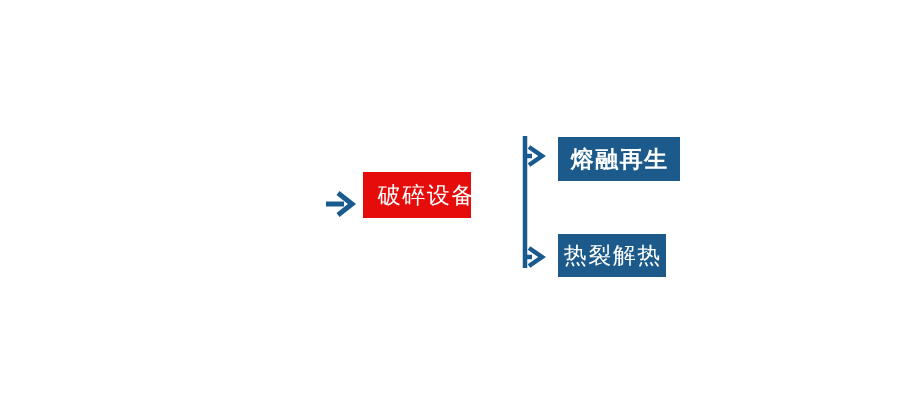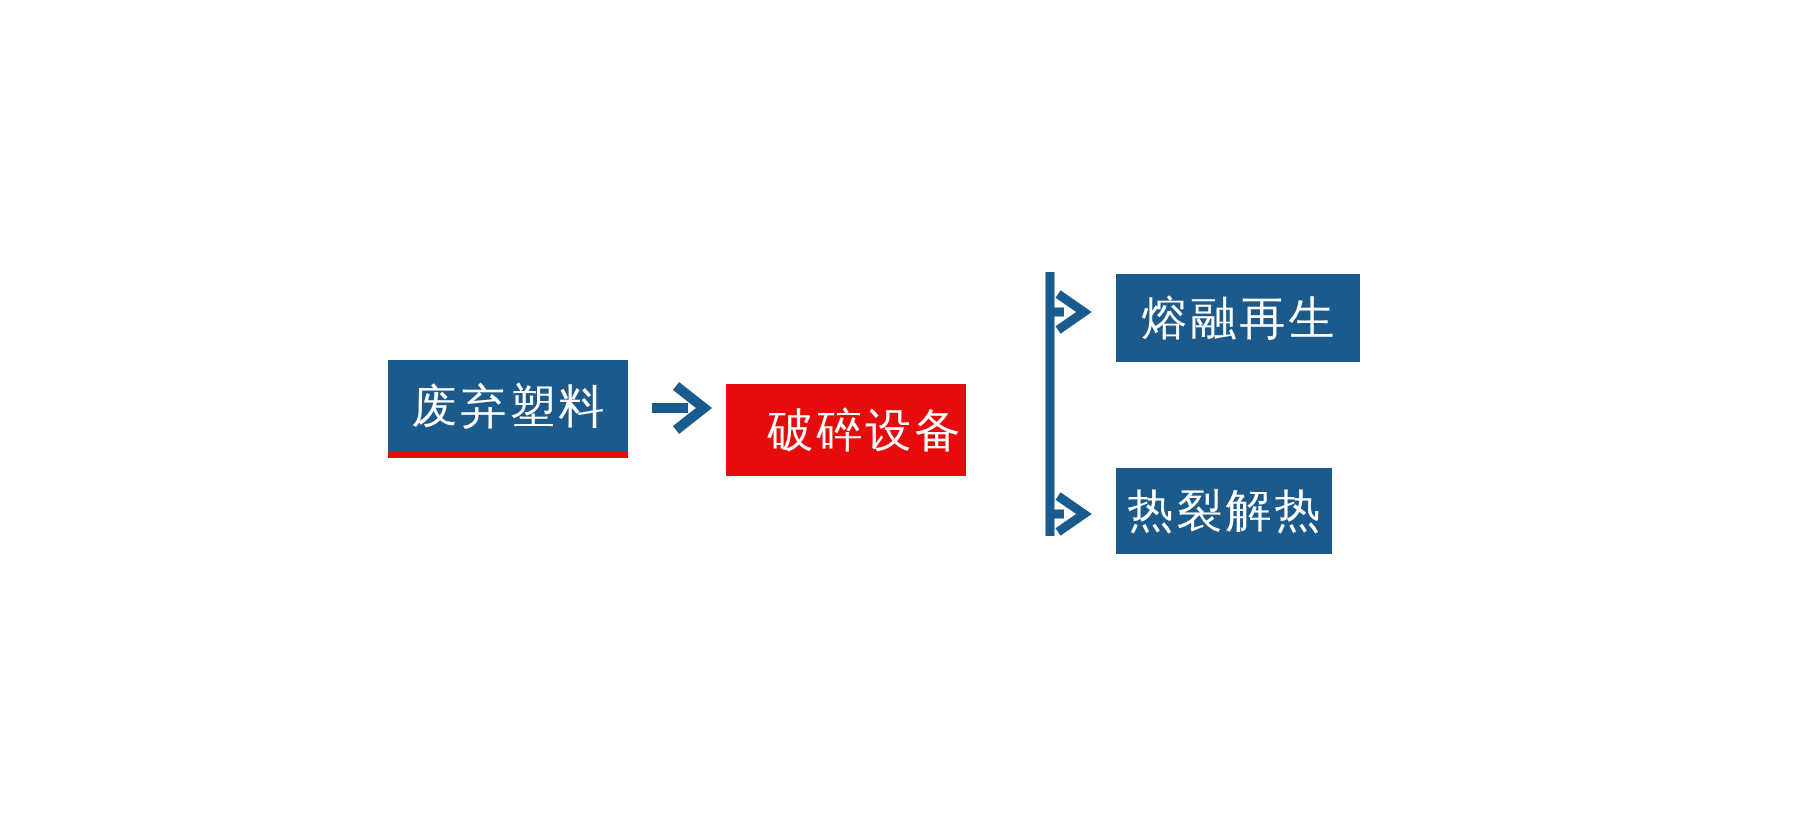--- a/index.html
+++ b/index.html
@@ -36,26 +36,26 @@
     white-space: nowrap;
   }
   .node-blue { background: #1b5a8a; }
   .node-red  { background: #e60c0c; }
   .node-waste {
     left: 194px; top: 180px;
     width: 120px; height: 49px;
     border-bottom: 3px solid #e60c0c;
   }
   .node-crush {
-    left: 363px; top: 192px;
-    width: 120px; height: 46px; padding-left: 18px;
+    left: 363px; top: 172px;
+    width: 108px; height: 46px; padding-left: 18px;
   }
   .node-melt {
     left: 558px; top: 137px;
-    width: 122px; height: 44px;
+    width: 122px; height: 44px; font-weight: bold;
   }
   .node-pyro {
     left: 558px; top: 234px;
     width: 108px; height: 43px;
   }
   .connector-layer path {
     fill: none;
     stroke: #1a5b8f;
   }
 </style>
@@ -68,23 +68,20 @@
 
     <path d="M326 204 H344 M338 193 L352 204 L338 215" stroke-width="5"></path>
 
     <path d="M525 136 V268" stroke-width="4.5"></path>
 
     <path d="M525 156 H532 M529 147 L542 156 L529 165" stroke-width="4.5"></path>
 
     <path d="M525 257 H532 M529 248 L542 257 L529 266" stroke-width="4.5"></path>
   </svg>
 
-  <div class="node node-blue node-waste">
-    <span>废弃塑料</span>
-  </div>
 
   <div class="node node-red node-crush">
     <span>破碎设备</span>
   </div>
 
   <div class="node node-blue node-melt">
     <span>熔融再生</span>
   </div>
 
   <div class="node node-blue node-pyro">

